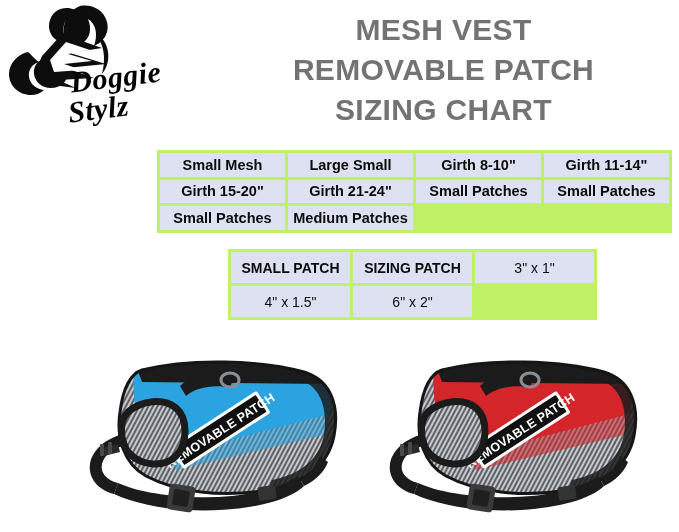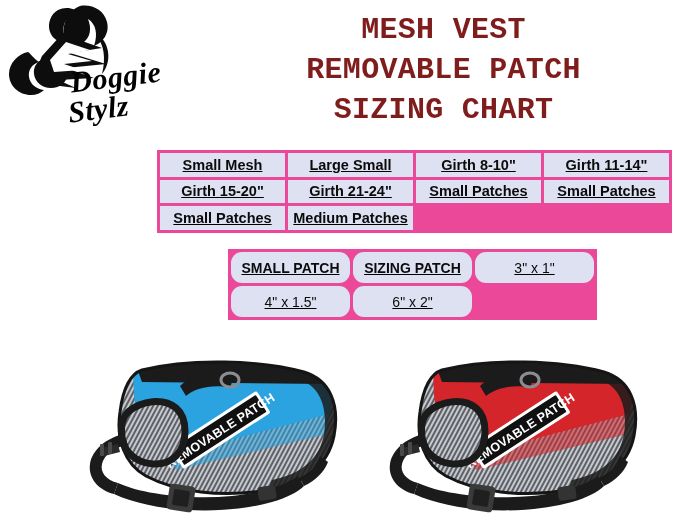--- a/index.html
+++ b/index.html
@@ -60,35 +60,34 @@
   }
 
   .title-block {
     position: absolute;
     left: 216px;
     top: 10px;
     width: 455px;
     text-align: center;
   }
   .title-line {
-    font-family: Liberation Mono, monospace;
+    font-family: Liberation Sans, sans-serif;
     font-weight: bold;
     font-size: 30px;
     line-height: 40px;
     letter-spacing: 0.3px;
-    color: #7f1d1d;
+    color: #737373;
     white-space: nowrap;
   }
 
   
   .table-wrap {
     position: absolute;
-    background: #ec4899;
+    background: #bef264;
     box-sizing: border-box;
-    text-decoration: underline;
   }
   .grid {
     display: grid;
     gap: 3px;
     padding: 3px;
     box-sizing: border-box;
     width: 100%;
     height: 100%;
   }
   .cell {
@@ -125,21 +124,20 @@
     width: 369px;
     height: 71px;
   }
   #patch-table .grid {
     grid-template-columns: repeat(3, 1fr);
     grid-template-rows: repeat(2, 1fr);
   }
   #patch-table .cell {
     font-size: 14px;
     font-weight: 600;
-    border-radius: 11px;
   }
   #patch-table .cell.dim {
     font-weight: 500;
   }
 
   
   .products {
     position: absolute;
     left: 0;
     top: 352px;

